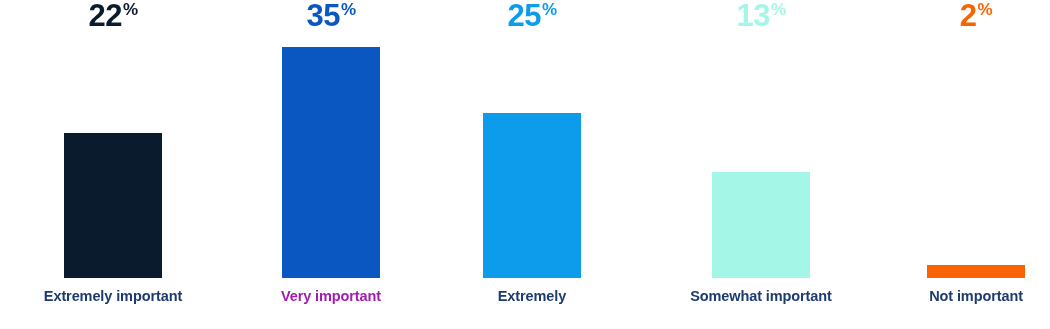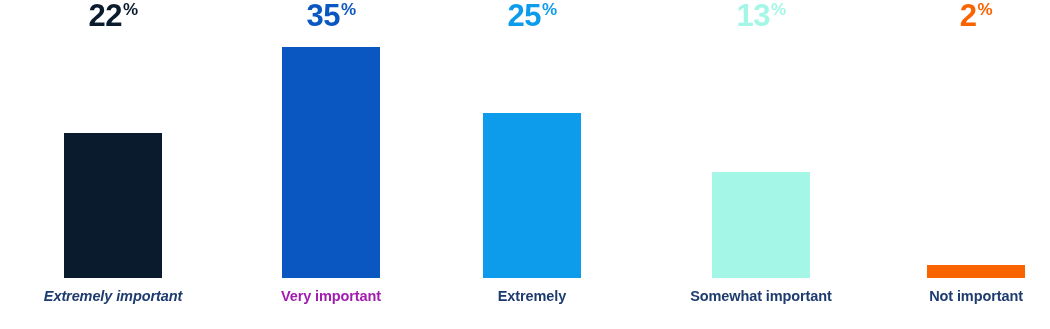--- a/index.html
+++ b/index.html
@@ -92,21 +92,21 @@
 <div id="chart-root" style="background: rgb(255, 255, 255);">
   <div class="plot-area">
 
     <div class="bar-column" style="left:8px;margin-top:15px;">
       <div class="bar-stack">
         <div class="value-label" style="color: rgb(11, 27, 46);">
           <span>22</span><span class="pct">%</span>
         </div>
         <div class="bar" style="height: 145px; background: rgb(11, 27, 46);"></div>
       </div>
-      <div class="cat-label" style="color: rgb(29, 59, 110); font-style: italic;">Extremely important</div>
+      <div class="cat-label" style="color: rgb(29, 59, 110);">Extremely important</div>
     </div>
 
     <div class="bar-column" style="left:226px;">
       <div class="bar-stack">
         <div class="value-label" style="color: rgb(11, 87, 194);">
           <span>35</span><span class="pct">%</span>
         </div>
         <div class="bar" style="height: 231px; background: rgb(11, 87, 194);"></div>
       </div>
       <div class="cat-label" style="color: #a21caf;">Very important</div>

